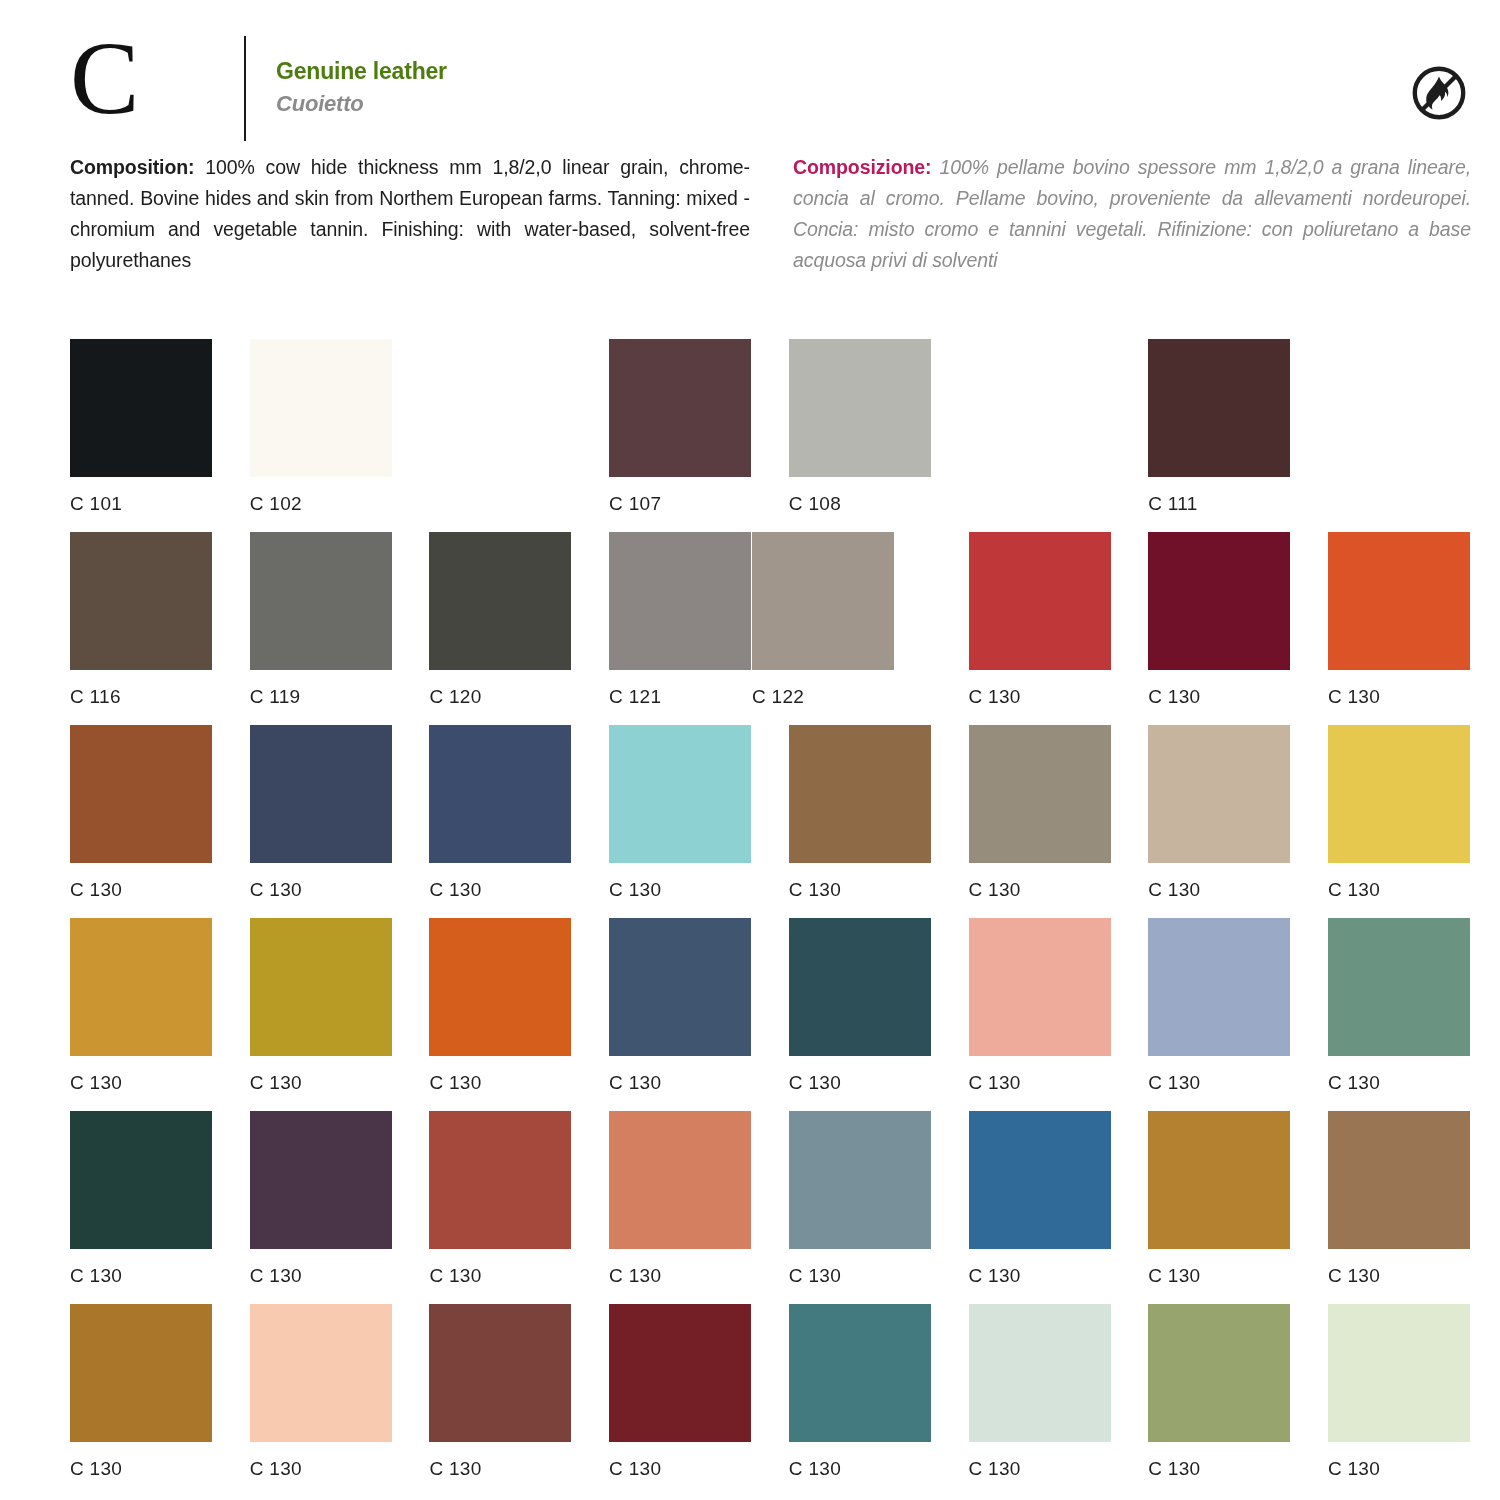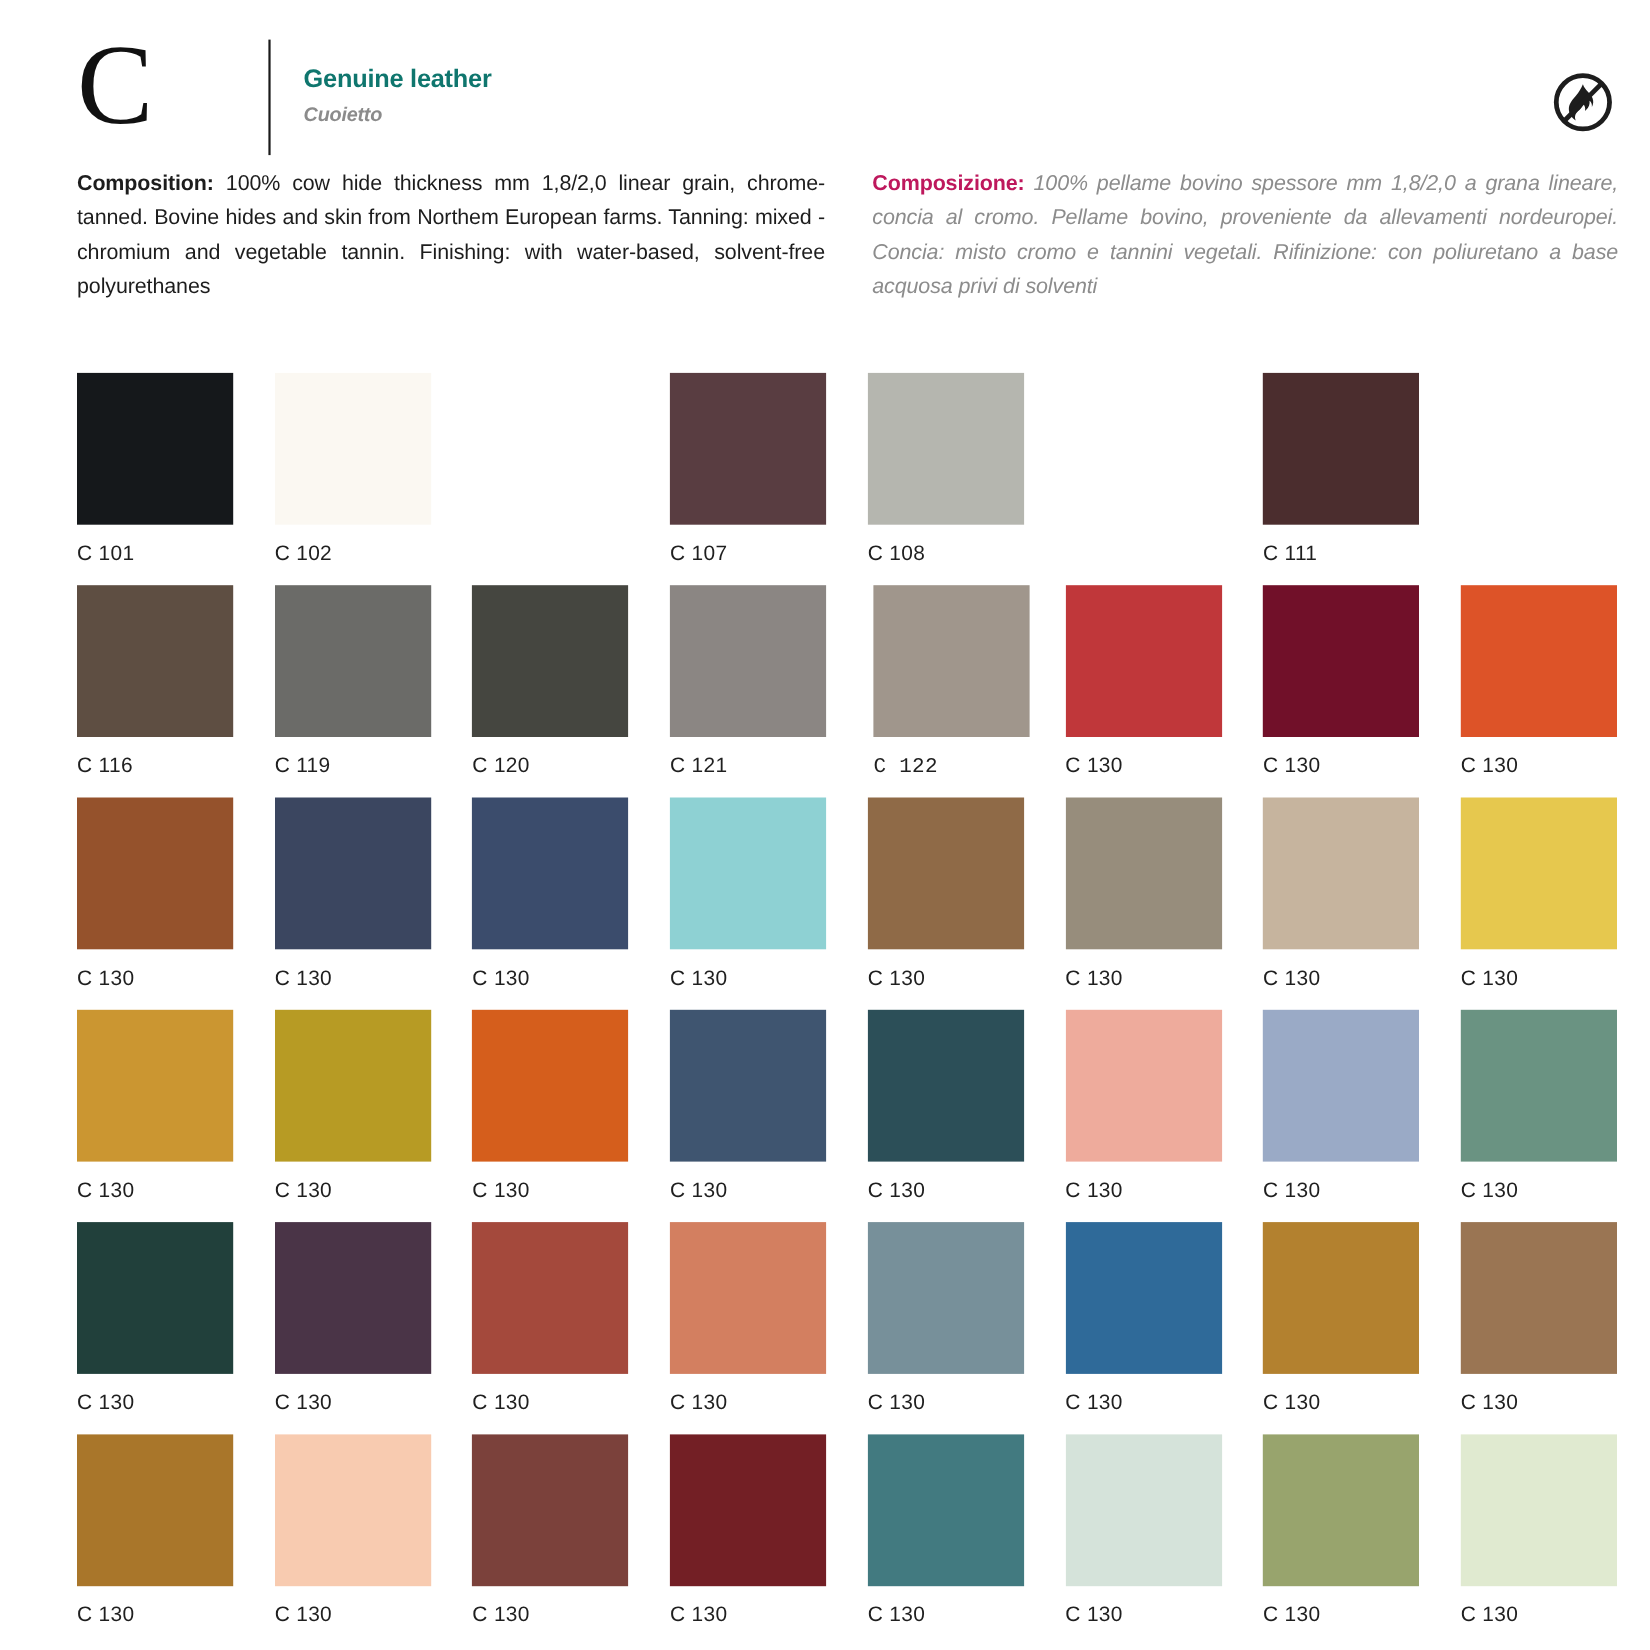--- a/index.html
+++ b/index.html
@@ -56,25 +56,25 @@
 
   .title-block {
     position: absolute;
     left: 206px;
     top: 22px;
   }
   .title-en {
     font-size: 23px;
     font-weight: 700;
     letter-spacing: -0.2px;
-    color: #0f766e;
+    color: #4d7c0f;
     line-height: 30px;
   }
   .title-it {
-    font-size: 18px;
+    font-size: 22px;
     font-weight: 700;
     font-style: italic;
     color: #8b8b8b;
     letter-spacing: -0.2px;
     line-height: 30px;
     margin-top: 3px;
   }
 
   .fire-icon {
     position: absolute;
@@ -217,21 +217,21 @@
           <div class="swatch-label">C 119</div>
         </div>
         <div class="cell" style="left: 359.4px;">
           <div class="swatch" style="background: rgb(69, 70, 64);"></div>
           <div class="swatch-label">C 120</div>
         </div>
         <div class="cell" style="left: 539.1px;">
           <div class="swatch" style="background: rgb(139, 134, 131);"></div>
           <div class="swatch-label">C 121</div>
         </div>
-        <div class="cell" style="left: 724px; font-family: Liberation Mono, monospace;">
+        <div class="cell" style="left: 682px;">
           <div class="swatch" style="background: rgb(160, 150, 140);"></div>
           <div class="swatch-label">C 122</div>
         </div>
         <div class="cell" style="left: 898.5px;">
           <div class="swatch" style="background: rgb(192, 55, 58);"></div>
           <div class="swatch-label">C 130</div>
         </div>
         <div class="cell" style="left: 1078.2px;">
           <div class="swatch" style="background: rgb(113, 16, 41);"></div>
           <div class="swatch-label">C 130</div>

